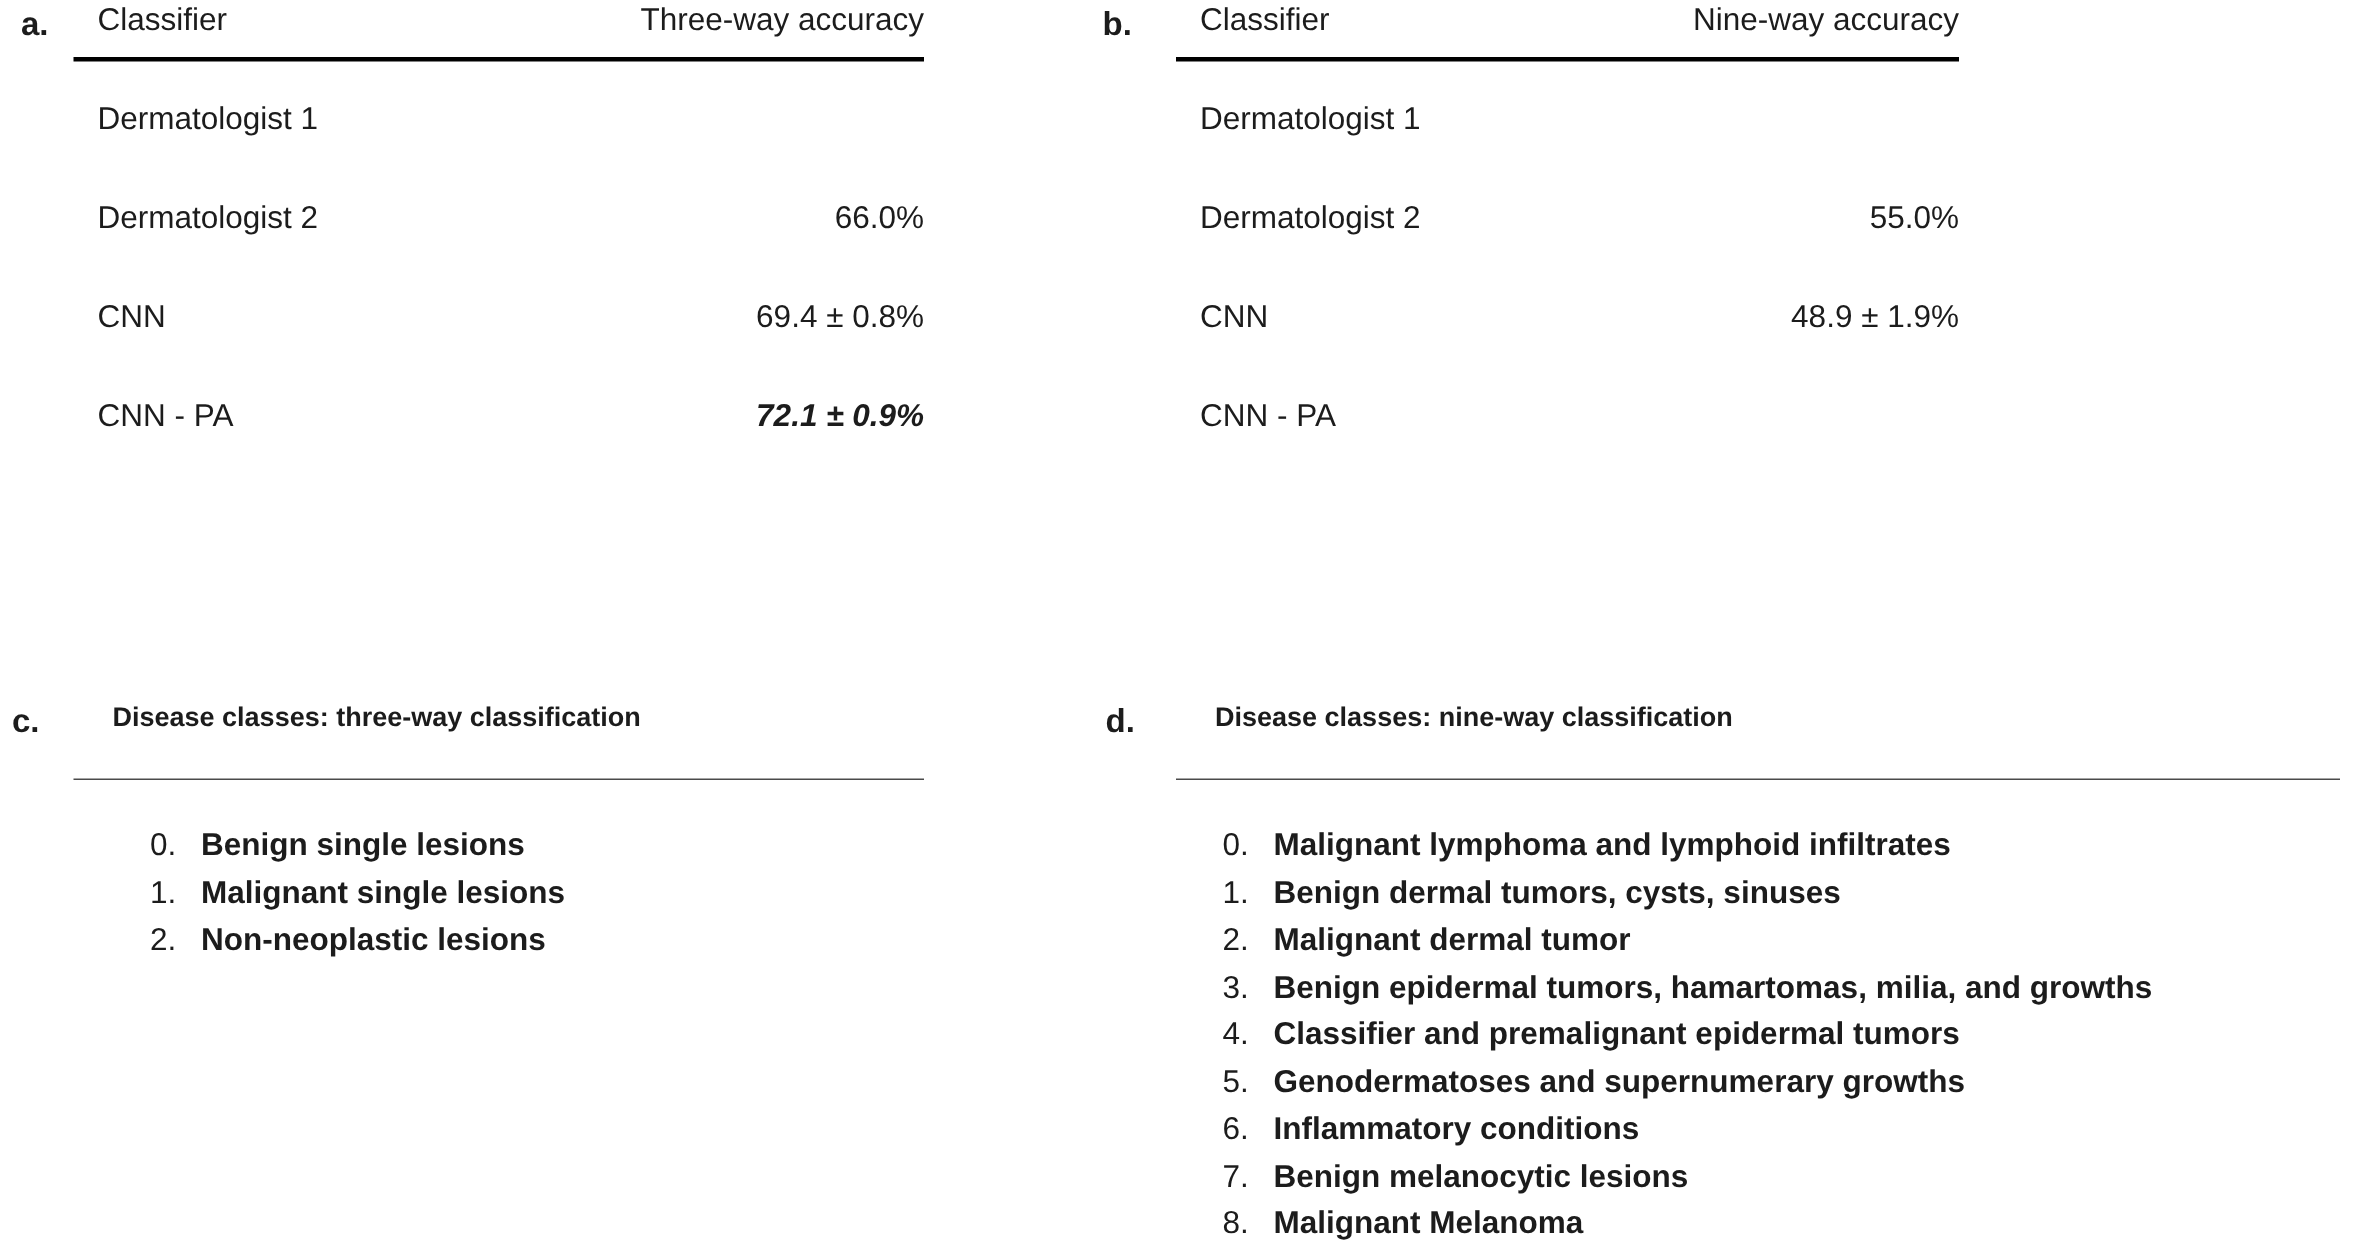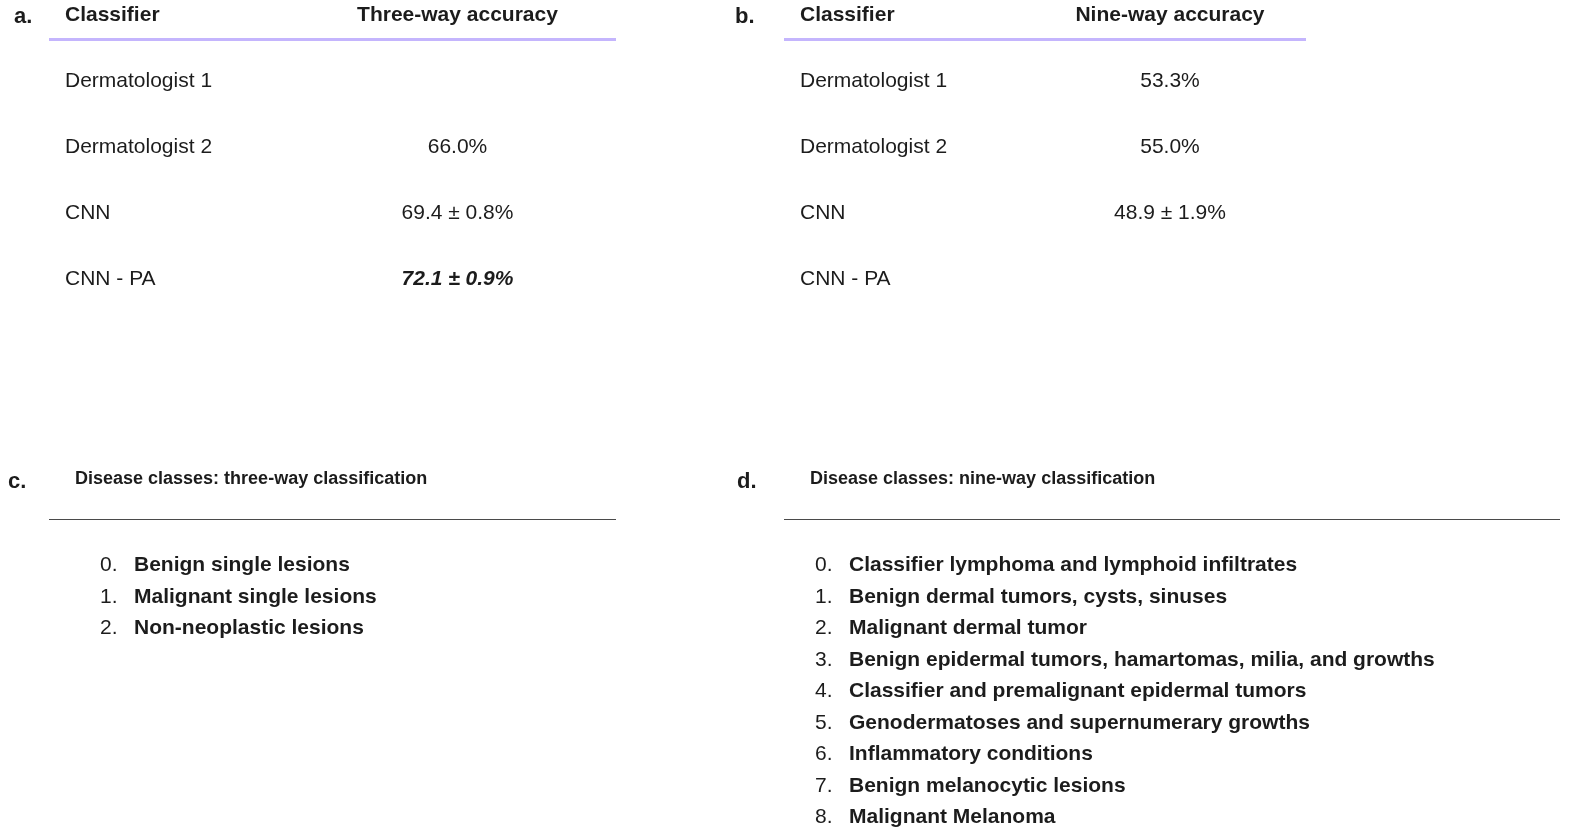--- a/index.html
+++ b/index.html
@@ -25,30 +25,29 @@
 
   
   .acc-table { font-size: 21px; }
   .t-row {
     display: grid;
     grid-template-columns: 250px 1fr;
   }
   .t-header-row {
     align-items: start;
     height: 39px;
-    border-bottom: 3px solid #c4b5fd;
-    font-weight: bold;
+    border-bottom: 3px solid #000000;
   }
   .t-body { padding-top: 6px; }
   .t-body-row {
     align-items: center;
     height: 66px;
   }
   .cell-classifier { padding-left: 16px; }
-  .cell-accuracy { text-align: center; }
+  .cell-accuracy { text-align: right; }
   .bold { font-weight: 700; font-style: italic; }
 
   
   .section-title {
     font-size: 18px;
     font-weight: 700;
   }
   .rule-thin {
     border-top: 1px solid #4a4a4a;
     height: 0;
@@ -95,21 +94,20 @@
   <span class="abs panel-letter" style="left:735px; top:3px;">b.</span>
 
   <div class="abs acc-table" style="left:784px; top:2px; width:522px;">
     <div class="t-row t-header-row">
       <div class="cell-classifier">Classifier</div>
       <div class="cell-accuracy">Nine-way accuracy</div>
     </div>
     <div class="t-body">
       <div class="t-row t-body-row">
         <div class="cell-classifier">Dermatologist 1</div>
-        <div class="cell-accuracy">53.3%</div>
       </div>
       <div class="t-row t-body-row">
         <div class="cell-classifier">Dermatologist 2</div>
         <div class="cell-accuracy">55.0%</div>
       </div>
       <div class="t-row t-body-row">
         <div class="cell-classifier">CNN</div>
         <div class="cell-accuracy">48.9 ± 1.9%</div>
       </div>
       <div class="t-row t-body-row">
@@ -141,21 +139,21 @@
 
   <span class="abs panel-letter" style="left:737px; top:468px;">d.</span>
 
   <div class="abs section-title" style="left:810px; top:468px;">Disease classes: nine-way classification</div>
 
   <div class="abs rule-thin" style="left:784px; top:519px; width:776px;"></div>
 
   <div class="abs disease-list" style="left:815px; top:548px; width:740px;">
     <div class="disease-item">
       <span class="disease-num">0.</span>
-      <span class="disease-text">Classifier lymphoma and lymphoid infiltrates</span>
+      <span class="disease-text">Malignant lymphoma and lymphoid infiltrates</span>
     </div>
     <div class="disease-item">
       <span class="disease-num">1.</span>
       <span class="disease-text">Benign dermal tumors, cysts, sinuses</span>
     </div>
     <div class="disease-item">
       <span class="disease-num">2.</span>
       <span class="disease-text">Malignant dermal tumor</span>
     </div>
     <div class="disease-item">

